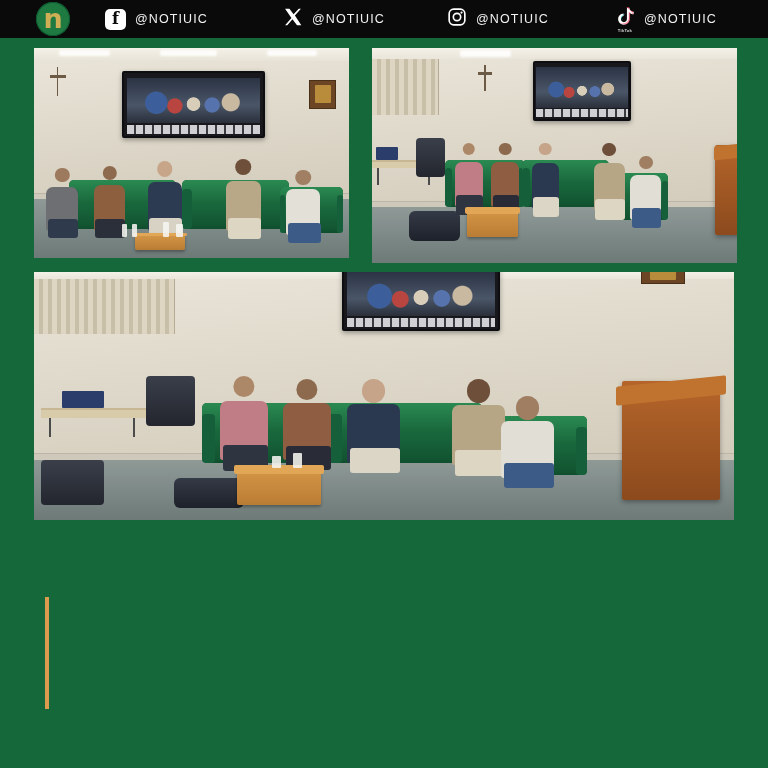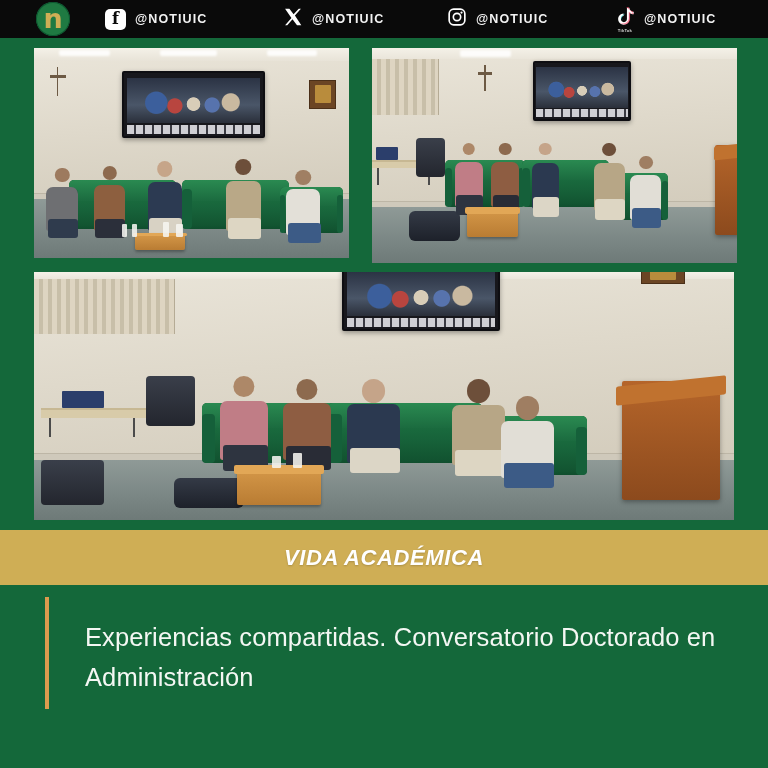--- a/index.html
+++ b/index.html
@@ -23,21 +23,21 @@
   }
   .brand-logo .n{
     font-family:"DejaVu Sans", sans-serif;
     font-size:27px;font-weight:bold;color:#CFAE55;line-height:1;
     margin-top:-2px;
   }
   .social{
     position:absolute;top:0;height:38px;display:flex;align-items:center;gap:9px;
   }
   .social .handle{
-    color:#f2f2f2;font-size:12.5px;letter-spacing:1.1px;font-weight:700;
+    color:#f2f2f2;font-size:12.5px;letter-spacing:1.1px;font-weight:400;
     white-space:nowrap;
   }
   .ico{display:block;flex:0 0 auto;}
 
   
   .fb-box{
     width:21px;height:21px;border-radius:5px;background:#ffffff;
     display:flex;align-items:center;justify-content:center;
   }
   .fb-box .f{
@@ -434,21 +434,17 @@
           <div class="top"></div>
         </div>
       <div class="bottle" style="left:34%;top:74%;width:1.3%;height:5%;"></div>
       <div class="bottle" style="left:37%;top:73%;width:1.3%;height:6%;"></div>
       <div class="podium" style="right:2%;top:44%;width:14%;height:48%;">
           <div class="slant"></div>
         </div>
     </div>
   </div>
 
-  <div class="band">
-    <span class="band-text">VIDA ACADÉMICA</span>
-  </div>
 
   <div class="accent-bar"></div>
-  <div class="title">Experiencias compartidas. Conversatorio Doctorado en Administración</div>
 
 
 </div>
 
 </body></html>

